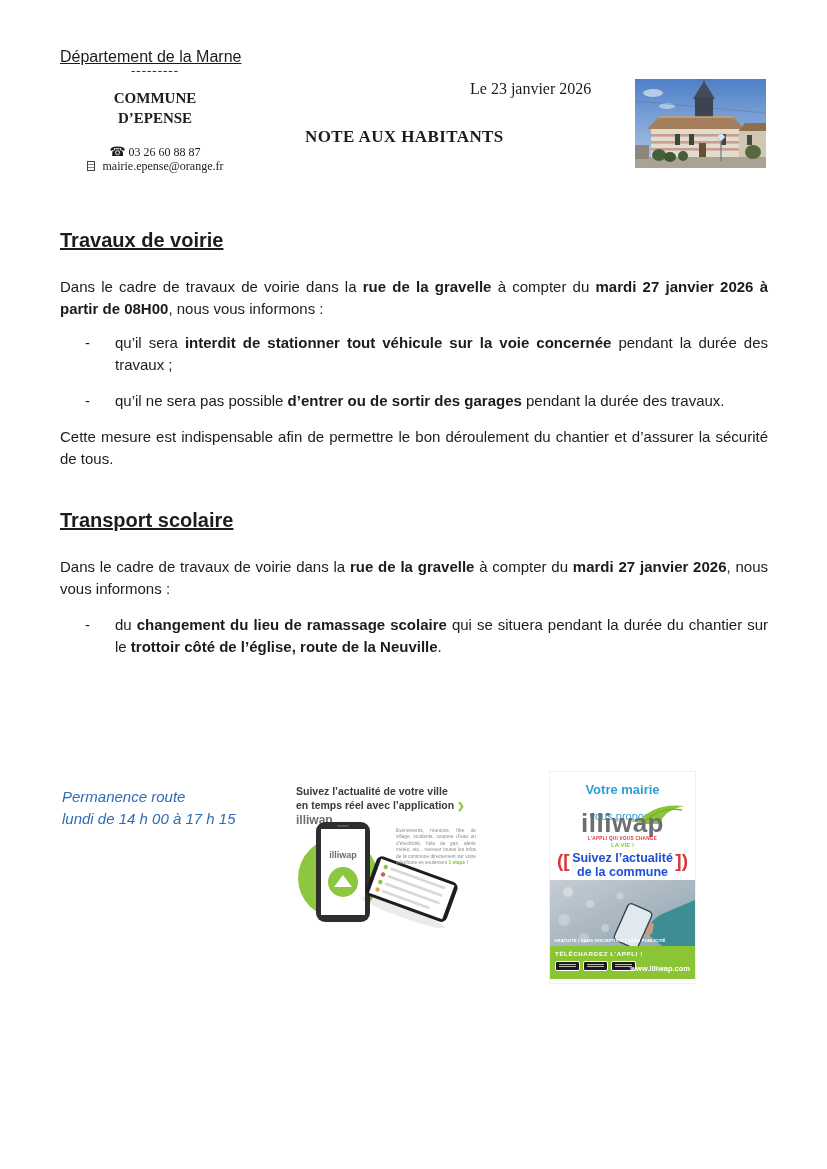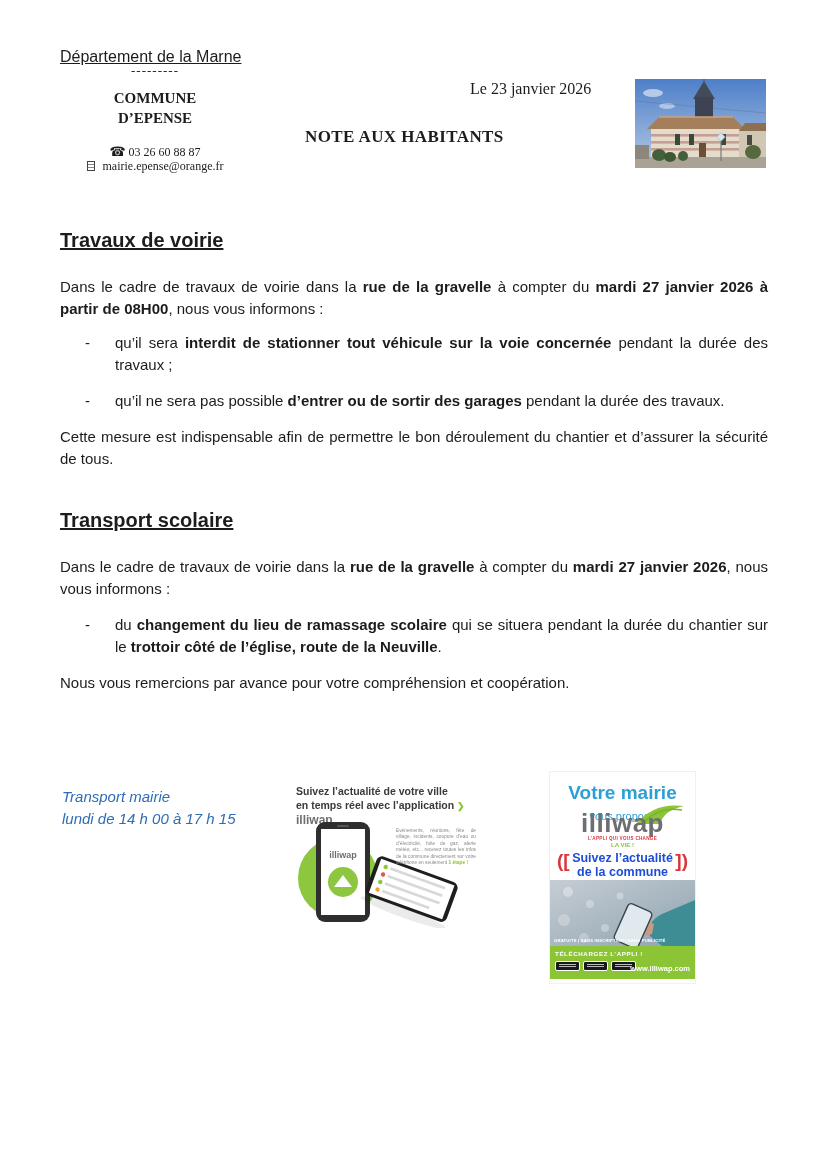--- a/index.html
+++ b/index.html
@@ -47,21 +47,21 @@
   .ill-logo { color:#6d6e71; font-weight:bold; font-size:12px; }
   .ill-leaf { color:#8bc434; font-size:9px; }
   .promo-desc { position:absolute; left:100px; top:44px; width:80px; font-size:4.8px;
                 line-height:6.4px; color:#8a8a8a; text-align:justify; }
   .promo-desc .hl { color:#8bc434; font-weight:bold; }
   .promo-svg { position:absolute; left:0; top:32px; width:182px; height:112px; }
   
   .poster { position:absolute; left:550px; top:772px; width:145px; height:211px; background:#fff;
             box-shadow:0 0 0 1px #f0f0f0; }
   .poster .ctr { position:absolute; width:100%; text-align:center; }
-  .p-l1 { top:10px; color:#2d9fd6; font-weight:bold; font-size:19px; }
+  .p-l1 { top:10px; color:#2d9fd6; font-weight:bold; font-size:13px; }
   .p-l2 { top:25px; color:#2d9fd6; font-size:11px;margin-top:13px; }
   .p-leaf { position:absolute; top:28px; left:84px; width:52px; height:26px; }
   .p-logo { top:36px; font-size:26px; font-weight:bold; color:#6d6e71; letter-spacing:0.5px; }
   .p-sub1 { top:64px; font-size:4.6px; color:#d9363b; font-weight:bold; letter-spacing:0.3px; }
   .p-sub2 { top:70px; font-size:6px; color:#8bc434; font-weight:bold; }
   .p-tagwrap { position:absolute; top:80px; width:100%; }
   .p-tag { text-align:center; color:#1d4ed8; font-weight:bold; font-size:12.5px; line-height:13.5px; }
   .p-brk { position:absolute; top:-2px; color:#d9363b; font-size:19px; font-weight:bold; }
   .p-brk.l { left:7px; } .p-brk.r { right:7px; }
   .p-photo { position:absolute; top:108px; left:0; width:145px; height:66px; }
@@ -155,25 +155,24 @@
 
     <h2 class="section-title" id="s2-title">Transport scolaire</h2>
 
     <p class="para mb14"><span>Dans le cadre de travaux de voirie dans la </span><b>rue de la gravelle</b><span> à compter du </span><b>mardi 27 janvier 2026</b><span>, nous vous informons :</span></p>
 
     <div class="bullet mb22">
       <span class="dash">-</span>
       <div class="btext"><span>du </span><b>changement du lieu de ramassage scolaire</b><span> qui se situera pendant la durée du chantier sur le </span><b>trottoir côté de l’église, route de la Neuville</b><span>.</span></div>
     </div>
 
-    <p class="para">Nous vous remercions par avance pour votre compréhension et coopération.</p>
   </div>
 
   <div class="permanence">
-    <div>Transport mairie</div>
+    <div>Permanence route</div>
     <div>lundi de 14 h 00 à 17 h 15</div>
   </div>
 
   <div class="promo">
     <div class="promo-tagline">
       <div><span>Suivez l’actualité de votre ville</span></div>
       <div><span>en temps réel avec l’application </span><span class="ill-leaf">❯</span><span class="ill-logo">illiwap</span></div>
     </div>
     <svg class="promo-svg" viewBox="0 0 182 112" preserveAspectRatio="none">
       <circle cx="42" cy="62" r="40" fill="#8dc63f"></circle>

